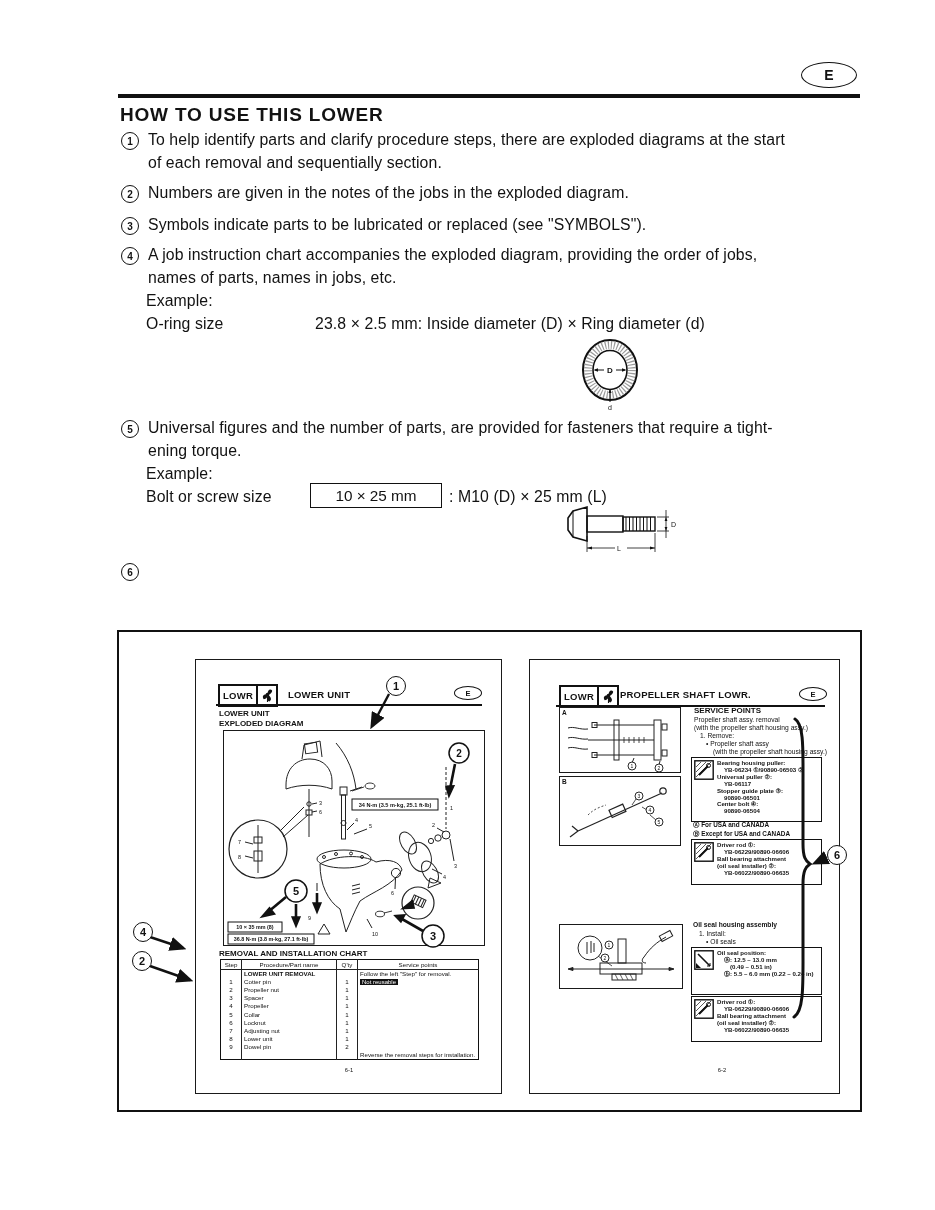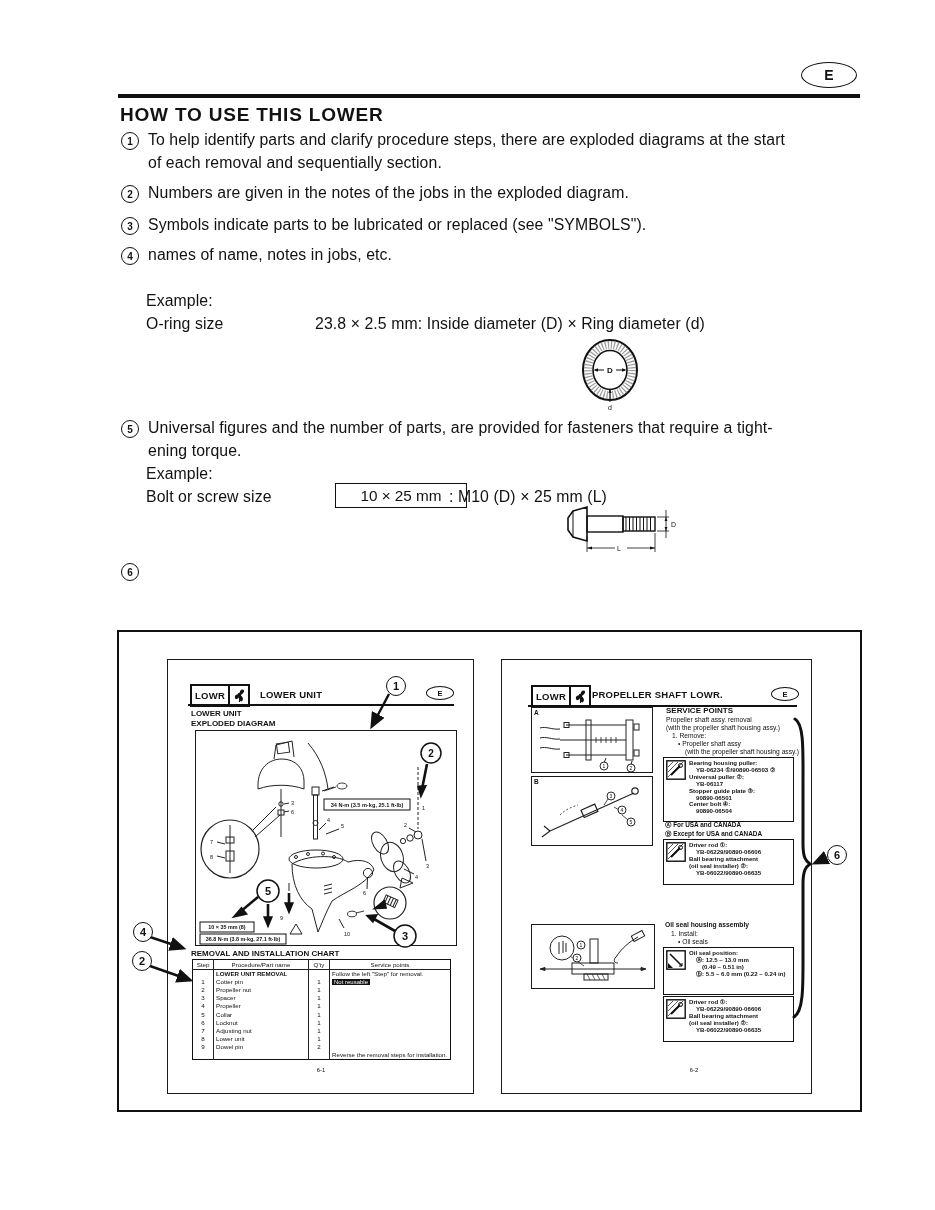--- a/index.html
+++ b/index.html
@@ -14,21 +14,21 @@
   .h1{font-size:19px;font-weight:bold;letter-spacing:.8px;white-space:nowrap;}
   .item{display:flex;gap:9px;}
   .nco{flex:none;width:16px;height:16px;border:1.3px solid #111;border-radius:50%;
        display:flex;align-items:center;justify-content:center;
        font-size:10px;font-weight:bold;margin-top:3px;background:#fff;}
   .bl{font-size:15.8px;line-height:22.5px;letter-spacing:.1px;white-space:nowrap;}
   .boxed{border:1.6px solid #111;display:flex;align-items:center;justify-content:center;
          font-size:15.3px;}
   
   .fig{border:2.5px solid #111;}
-  .subpage{border:1.5px solid #1a1a1a;background:#fff;}
+  .subpage{border:1.5px solid #1a1a1a;background:#fff;margin-left:28px;}
   .tabgrp{display:flex;}
   .tabbox{border:2px solid #111;height:19px;display:flex;align-items:center;justify-content:center;
           font-weight:bold;font-size:9.5px;letter-spacing:.3px;padding:0 3px;}
   .iconbox{border:2px solid #111;border-left:none;width:18px;height:19px;
            display:flex;align-items:center;justify-content:center;}
   .sp-title{font-size:9.5px;font-weight:bold;white-space:nowrap;letter-spacing:.2px;}
   .sp-oval{width:26px;height:12px;border:1px solid #111;border-radius:50%;
            display:flex;align-items:center;justify-content:center;font-size:7.5px;font-weight:bold;}
   .hdr-line{height:1.6px;background:#111;}
   .sub8{font-size:8px;font-weight:bold;line-height:9.5px;white-space:nowrap;}
@@ -86,21 +86,22 @@
   </div>
   <div class="abs item" style="left:121px;top:214px;width:760px;">
     <span class="nco">3</span>
     <div>
         <div class="bl">Symbols indicate parts to be lubricated or replaced (see "SYMBOLS").</div>
       </div>
   </div>
   <div class="abs item" style="left:121px;top:244px;width:760px;">
     <span class="nco">4</span>
     <div>
-         <div class="bl">names of name, notes in jobs, etc.</div>
+        <div class="bl">A job instruction chart accompanies the exploded diagram, providing the order of jobs,</div>
+         <div class="bl">names of parts, names in jobs, etc.</div>
       </div>
   </div>
 
   <div class="abs bl" style="left:146px;top:290px;">Example:</div>
   <div class="abs bl" style="left:146px;top:313px;">O-ring size</div>
   <div class="abs bl" style="left:315px;top:313px;">23.8 × 2.5 mm: Inside diameter (D) × Ring diameter (d)</div>
 
   <div class="abs" style="left:578px;top:335px;">
     <svg width="64" height="76" viewBox="0 0 64 76">
       <ellipse cx="32" cy="35" rx="27" ry="30" fill="none" stroke="#111" stroke-width="2"></ellipse>
@@ -120,21 +121,21 @@
   <div class="abs item" style="left:121px;top:417px;width:760px;">
     <span class="nco">5</span>
     <div>
         <div class="bl">Universal figures and the number of parts, are provided for fasteners that require a tight-</div>
          <div class="bl">ening torque.</div>
       </div>
   </div>
 
   <div class="abs bl" style="left:146px;top:463px;">Example:</div>
   <div class="abs bl" style="left:146px;top:486px;">Bolt or screw size</div>
-  <div class="abs boxed" style="left:310px;top:483px;width:130px;height:23px;margin-left:25px;">
+  <div class="abs boxed" style="left:310px;top:483px;width:130px;height:23px;">
     <span>10 × 25 mm</span>
   </div>
   <div class="abs bl" style="left:449px;top:486px;">: M10 (D) × 25 mm (L)</div>
 
   <div class="abs" style="left:563px;top:502px;">
     <svg width="118" height="58" viewBox="0 0 118 58">
       <path d="M10,9 L24,5 L24,39 L10,35 L5,28 L5,16 Z" fill="none" stroke="#111" stroke-width="1.6"></path>
       <line x1="10" y1="9" x2="10" y2="35" stroke="#111" stroke-width="1"></line>
       <rect x="24" y="14" width="36" height="16" fill="none" stroke="#111" stroke-width="1.4"></rect>
       <rect x="60" y="15" width="32" height="14" fill="none" stroke="#111" stroke-width="1.4"></rect>

